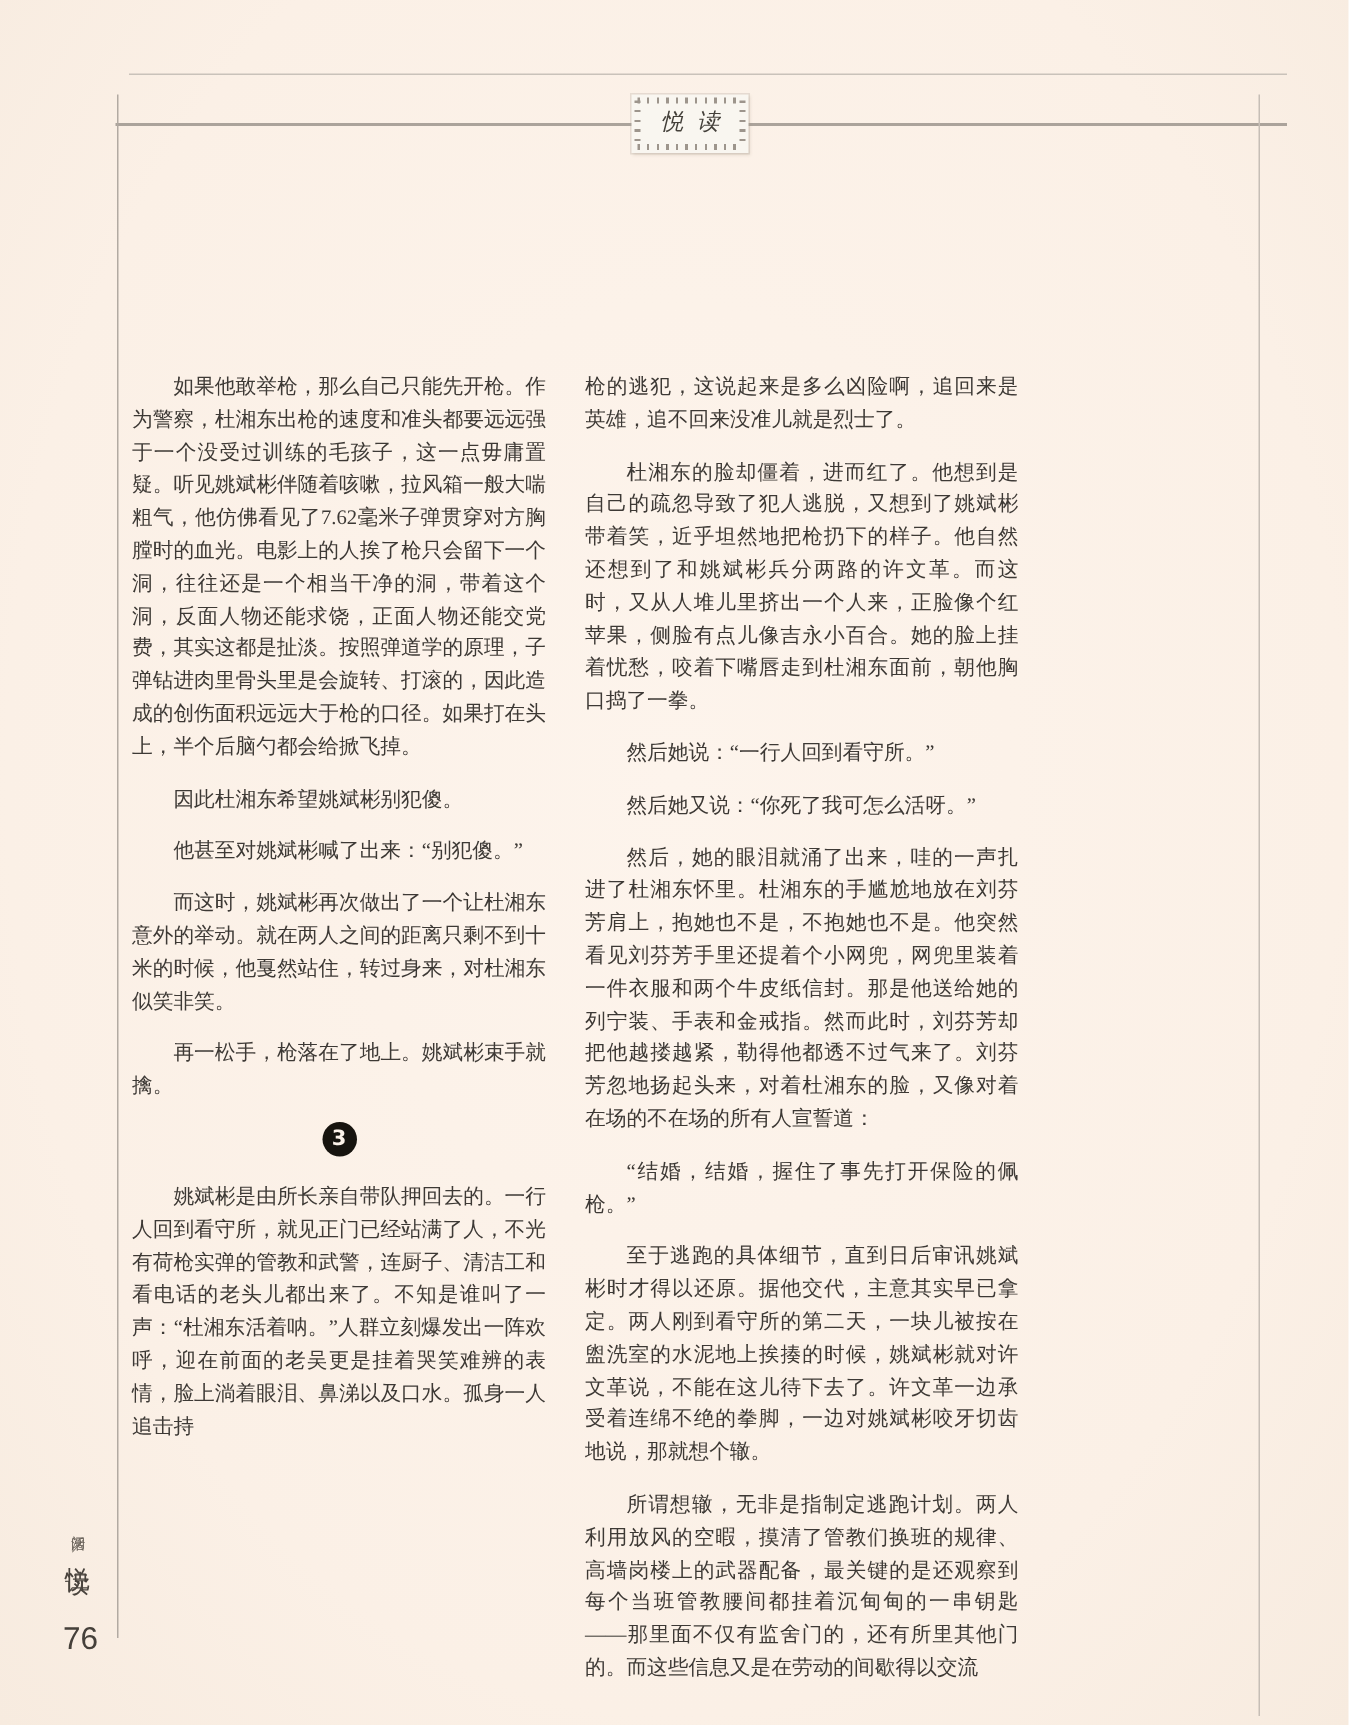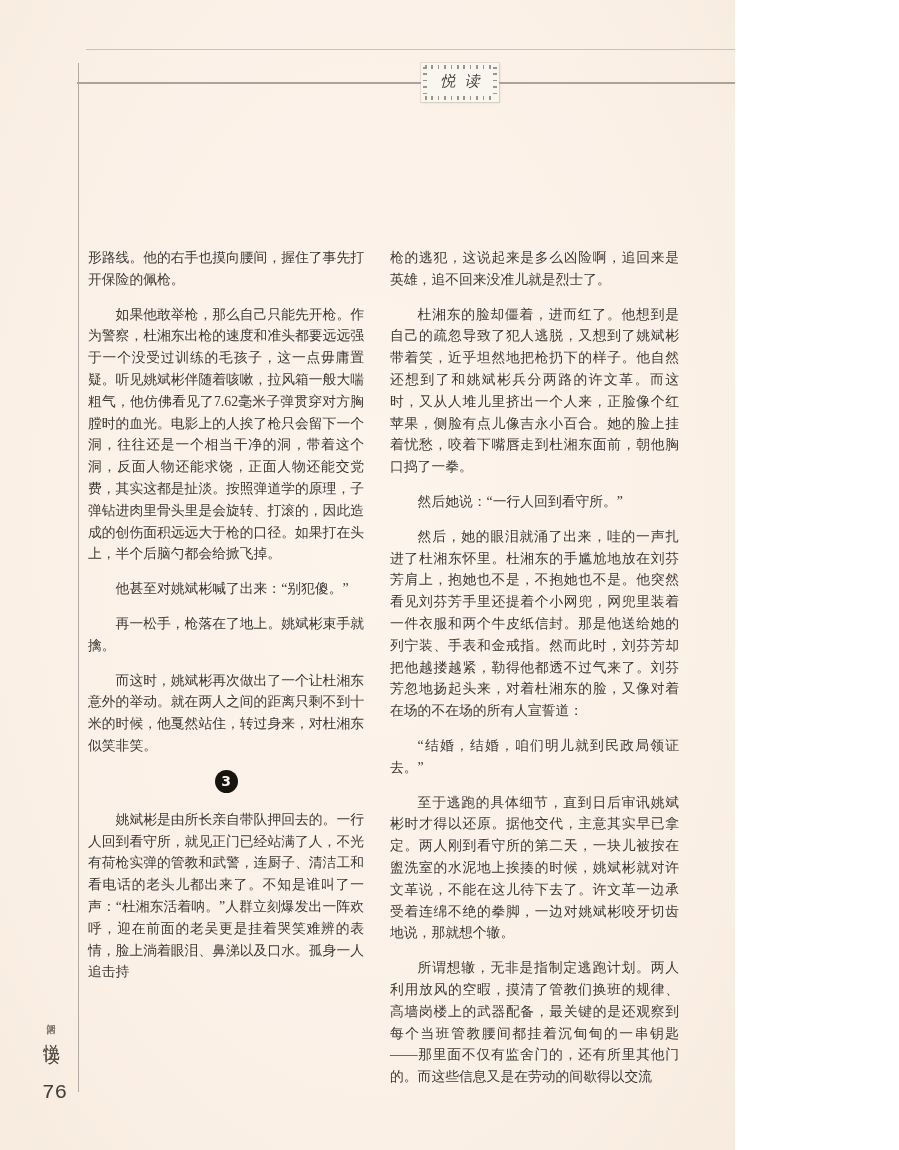--- a/index.html
+++ b/index.html
@@ -1,17 +1,17 @@
 <!DOCTYPE html>
 <html><head>
 <meta charset="utf-8">
 <style>
   html,body { margin:0; padding:0; }
   .page {
-    position:relative; width:735px; height:1150px; overflow:hidden;
+    position:relative; width:899px; height:1150px; overflow:hidden;
     background: radial-gradient(ellipse at 50% 45%, #fdf4ec 0%, #fbf0e6 70%, #f7ebdf 100%);
     font-family:"Liberation Serif","DejaVu Serif",serif;
   }
   .hline { position:absolute; background:#c9c2ba; }
   .hline1 { left:86px; top:49px; width:772px; height:1px; }
   .hline2 { left:77px; top:82px; width:781px; height:2px; background:#aba39b; }
   .vline { position:absolute; width:1px; background:#b2aaa2; }
   .vline-left  { left:78px;  top:63px; height:1029px; }
   .vline-right { left:839px; top:63px; height:1081px; background:#c6beb6; }
 
@@ -53,53 +53,54 @@
 
   .footer-label {
     position:absolute; left:40px; top:1016px;
     writing-mode:vertical-rl; text-align:left; color:#5a534c;
   }
   .footer-small { font-size:9.5px; letter-spacing:1px; color:#6b645c; }
   .footer-slash { font-size:10px; color:#6b645c; }
   .footer-large { font-size:16.5px; letter-spacing:3px; color:#49433d; margin-top:3px; }
   .page-number {
     position:absolute; left:42px; top:1081px; font-size:21px; color:#45403a;
-    font-family:Liberation Mono, monospace;
+    font-family:Liberation Sans, sans-serif;
   }
 </style>
 </head>
 <body>
 
 <div class="page">
 
   <div class="hline hline1"></div>
   <div class="hline hline2"></div>
   <div class="vline vline-left"></div>
   <div class="vline vline-right"></div>
 
   <div class="stamp">
     <span class="stamp-text">悦读</span>
   </div>
 
   <div class="column column-left">
-    <p class="para no-indent">形路线。他的右手也摸向腰间，握住了事先打开保险的佩枪。</p>
     <p class="para">如果他敢举枪，那么自己只能先开枪。作为警察，杜湘东出枪的速度和准头都要远远强于一个没受过训练的毛孩子，这一点毋庸置疑。听见姚斌彬伴随着咳嗽，拉风箱一般大喘粗气，他仿佛看见了7.62毫米子弹贯穿对方胸膛时的血光。电影上的人挨了枪只会留下一个洞，往往还是一个相当干净的洞，带着这个洞，反面人物还能求饶，正面人物还能交党费，其实这都是扯淡。按照弹道学的原理，子弹钻进肉里骨头里是会旋转、打滚的，因此造成的创伤面积远远大于枪的口径。如果打在头上，半个后脑勺都会给掀飞掉。</p>
+    <p class="para">因此杜湘东希望姚斌彬别犯傻。</p>
     <p class="para">他甚至对姚斌彬喊了出来：“别犯傻。”</p>
+    <p class="para">而这时，姚斌彬再次做出了一个让杜湘东意外的举动。就在两人之间的距离只剩不到十米的时候，他戛然站住，转过身来，对杜湘东似笑非笑。</p>
     <p class="para">再一松手，枪落在了地上。姚斌彬束手就擒。</p>
-    <p class="para">而这时，姚斌彬再次做出了一个让杜湘东意外的举动。就在两人之间的距离只剩不到十米的时候，他戛然站住，转过身来，对杜湘东似笑非笑。</p>
     <div class="section-marker">3</div>
     <p class="para">姚斌彬是由所长亲自带队押回去的。一行人回到看守所，就见正门已经站满了人，不光有荷枪实弹的管教和武警，连厨子、清洁工和看电话的老头儿都出来了。不知是谁叫了一声：“杜湘东活着呐。”人群立刻爆发出一阵欢呼，迎在前面的老吴更是挂着哭笑难辨的表情，脸上淌着眼泪、鼻涕以及口水。孤身一人追击持</p>
   </div>
 
   <div class="column column-right">
     <p class="para no-indent">枪的逃犯，这说起来是多么凶险啊，追回来是英雄，追不回来没准儿就是烈士了。</p>
     <p class="para">杜湘东的脸却僵着，进而红了。他想到是自己的疏忽导致了犯人逃脱，又想到了姚斌彬带着笑，近乎坦然地把枪扔下的样子。他自然还想到了和姚斌彬兵分两路的许文革。而这时，又从人堆儿里挤出一个人来，正脸像个红苹果，侧脸有点儿像吉永小百合。她的脸上挂着忧愁，咬着下嘴唇走到杜湘东面前，朝他胸口捣了一拳。</p>
     <p class="para">然后她说：“一行人回到看守所。”</p>
+    <p class="para">然后她又说：“你死了我可怎么活呀。”</p>
     <p class="para">然后，她的眼泪就涌了出来，哇的一声扎进了杜湘东怀里。杜湘东的手尴尬地放在刘芬芳肩上，抱她也不是，不抱她也不是。他突然看见刘芬芳手里还提着个小网兜，网兜里装着一件衣服和两个牛皮纸信封。那是他送给她的列宁装、手表和金戒指。然而此时，刘芬芳却把他越搂越紧，勒得他都透不过气来了。刘芬芳忽地扬起头来，对着杜湘东的脸，又像对着在场的不在场的所有人宣誓道：</p>
-    <p class="para">“结婚，结婚，咱们明儿就到民政局领证去。”</p>
+    <p class="para">“结婚，结婚，握住了事先打开保险的佩枪。”</p>
     <p class="para">至于逃跑的具体细节，直到日后审讯姚斌彬时才得以还原。据他交代，主意其实早已拿定。两人刚到看守所的第二天，一块儿被按在盥洗室的水泥地上挨揍的时候，姚斌彬就对许文革说，不能在这儿待下去了。许文革一边承受着连绵不绝的拳脚，一边对姚斌彬咬牙切齿地说，那就想个辙。</p>
     <p class="para">所谓想辙，无非是指制定逃跑计划。两人利用放风的空暇，摸清了管教们换班的规律、高墙岗楼上的武器配备，最关键的是还观察到每个当班管教腰间都挂着沉甸甸的一串钥匙——那里面不仅有监舍门的，还有所里其他门的。而这些信息又是在劳动的间歇得以交流</p>
   </div>
 
   <div class="footer-label">
     <span class="footer-small">阅活</span><span class="footer-slash">／</span><span class="footer-large">悦读</span>
   </div>
   <div class="page-number">76</div>
 
 </div>

